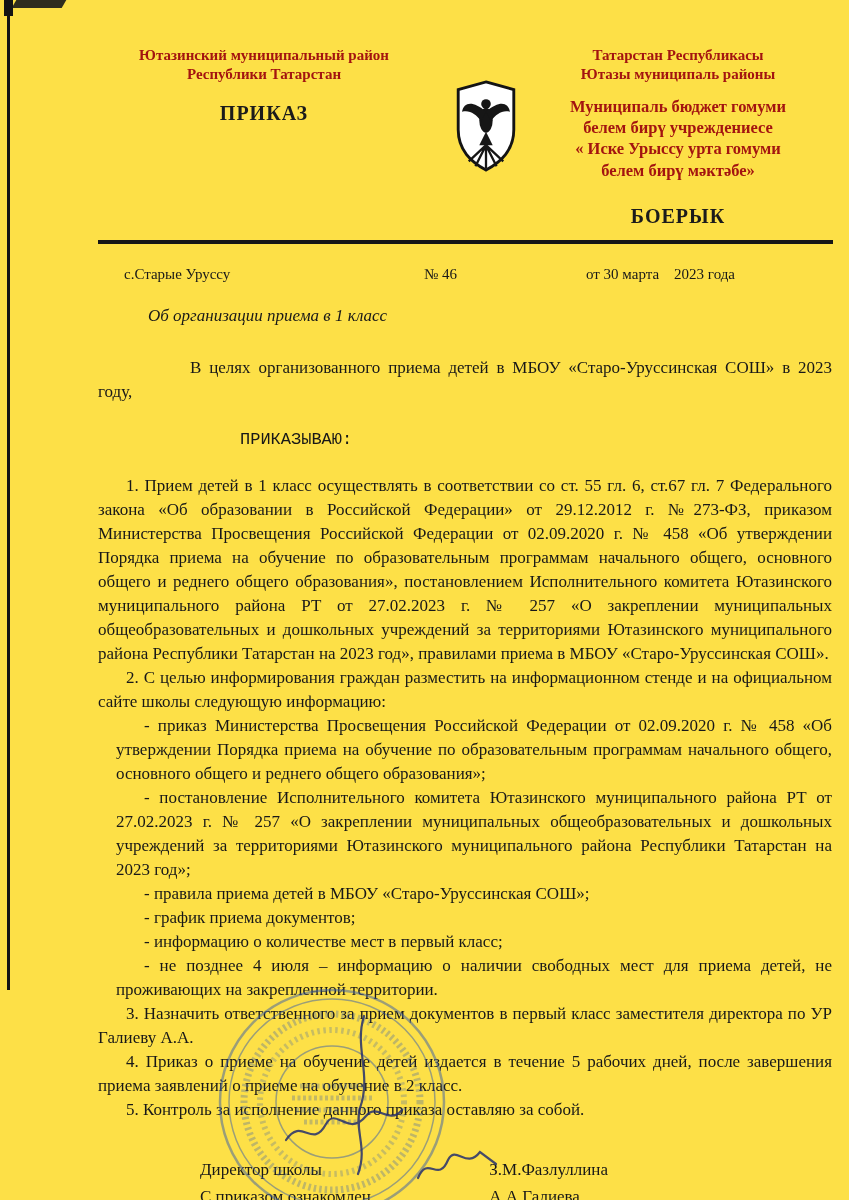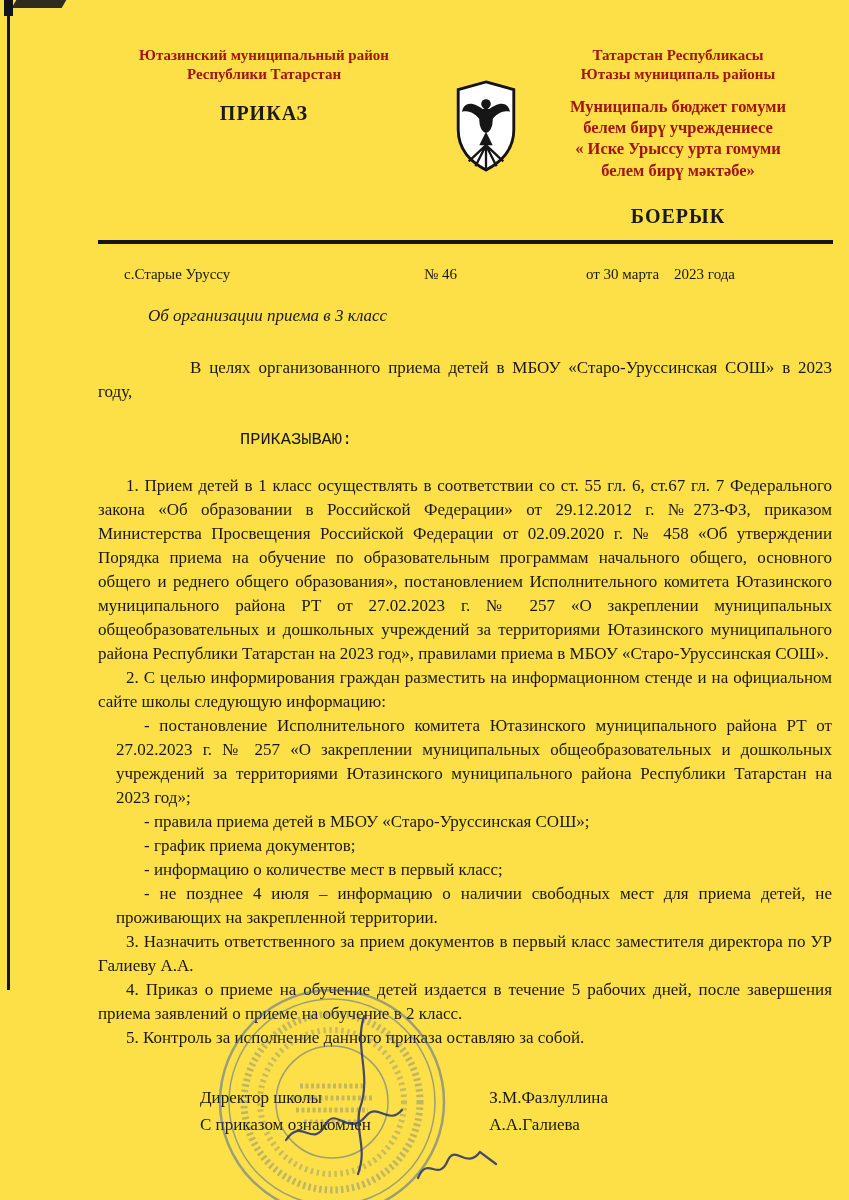--- a/index.html
+++ b/index.html
@@ -83,29 +83,30 @@
 
   <div class="rule"></div>
 
   <div class="content">
     <div class="meta-row">
       <span class="meta-place">с.Старые Уруссу</span>
       <span class="meta-number">№ 46</span>
       <span class="meta-date">от 30 марта    2023 года</span>
     </div>
 
-    <div class="subject">Об организации приема в 3 класс</div>
+    <div class="subject">Об организации приема в 1 класс</div>
 
     <p class="intro">В целях организованного приема детей в МБОУ «Старо-Уруссинская СОШ» в 2023 году,</p>
 
     <div class="resolve">ПРИКАЗЫВАЮ:</div>
 
     <div class="items">
       <p>1.  Прием детей в 1 класс осуществлять в соответствии со ст. 55 гл. 6, ст.67 гл. 7 Федерального закона «Об образовании в Российской Федерации» от 29.12.2012 г. №273-ФЗ, приказом Министерства Просвещения Российской Федерации от 02.09.2020 г. № 458 «Об утверждении Порядка приема на обучение по образовательным программам начального общего, основного общего и реднего общего образования», постановлением Исполнительного комитета Ютазинского муниципального района РТ от 27.02.2023  г. № 257 «О закреплении  муниципальных общеобразовательных и дошкольных учреждений за территориями Ютазинского муниципального района Республики Татарстан на 2023 год», правилами приема в МБОУ «Старо-Уруссинская СОШ».</p>
       <p>2.  С целью информирования граждан разместить на информационном стенде и на официальном сайте школы следующую информацию:</p>
+      <p class="sub">- приказ Министерства Просвещения Российской Федерации от 02.09.2020  г. № 458 «Об утверждении Порядка приема на обучение по образовательным программам начального общего, основного общего и реднего общего образования»;</p>
       <p class="sub">- постановление Исполнительного комитета Ютазинского муниципального района РТ от 27.02.2023  г. № 257 «О закреплении  муниципальных общеобразовательных и дошкольных учреждений за территориями Ютазинского муниципального района Республики Татарстан на 2023 год»;</p>
       <p class="sub">- правила приема детей в МБОУ «Старо-Уруссинская СОШ»;</p>
       <p class="sub">- график приема документов;</p>
       <p class="sub">- информацию о количестве мест в первый класс;</p>
       <p class="sub">- не позднее 4 июля – информацию о наличии свободных мест для приема детей, не проживающих на закрепленной территории.</p>
       <p>3. Назначить ответственного за прием документов в первый класс заместителя директора по УР Галиеву А.А.</p>
       <p>4. Приказ о приеме на обучение детей издается в течение 5 рабочих дней, после завершения приема заявлений о приеме на обучение в 2 класс.</p>
       <p>5. Контроль за исполнение данного приказа оставляю за собой.</p>
     </div>
 

